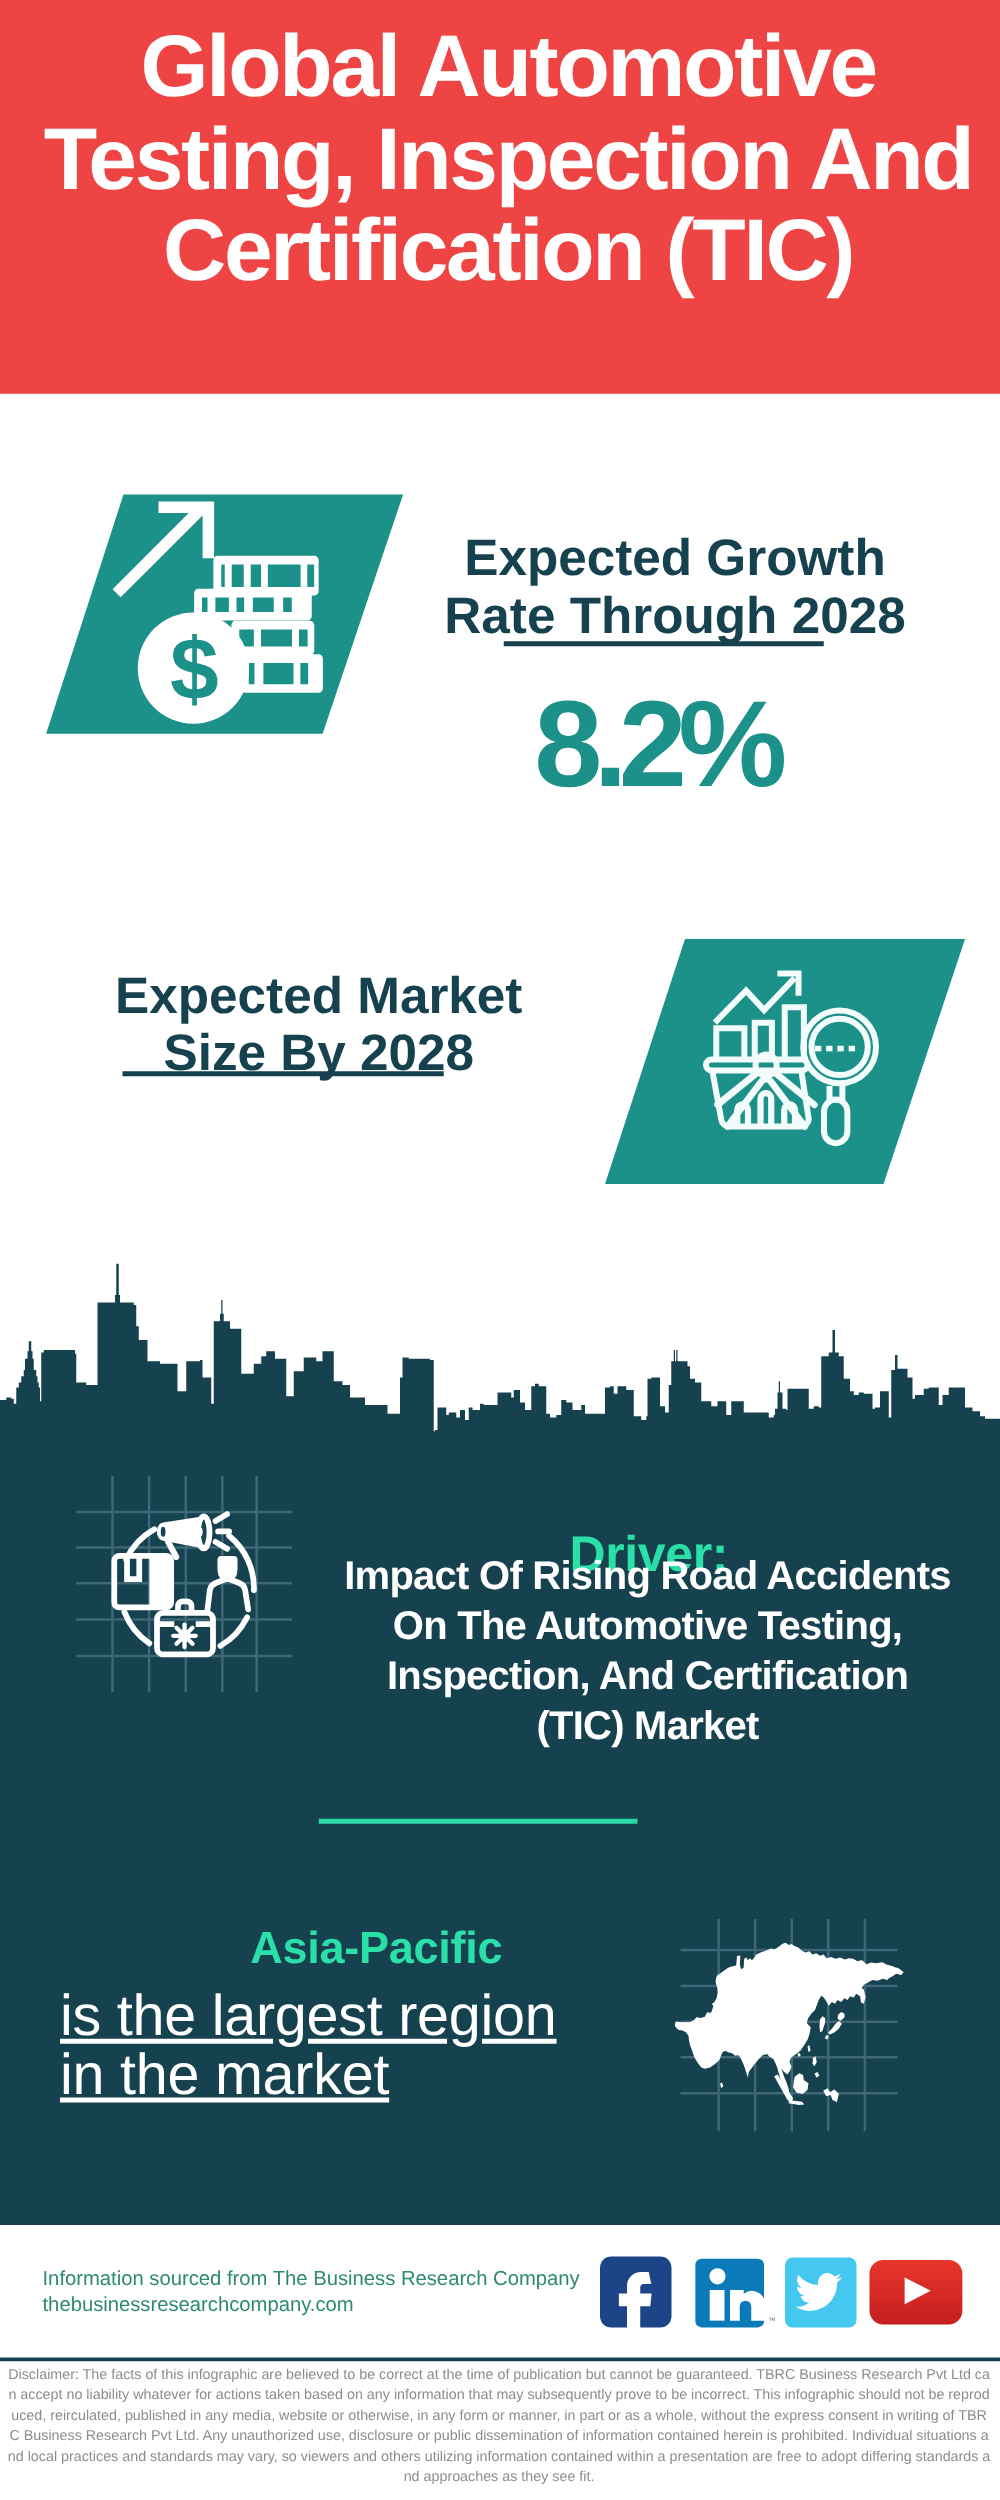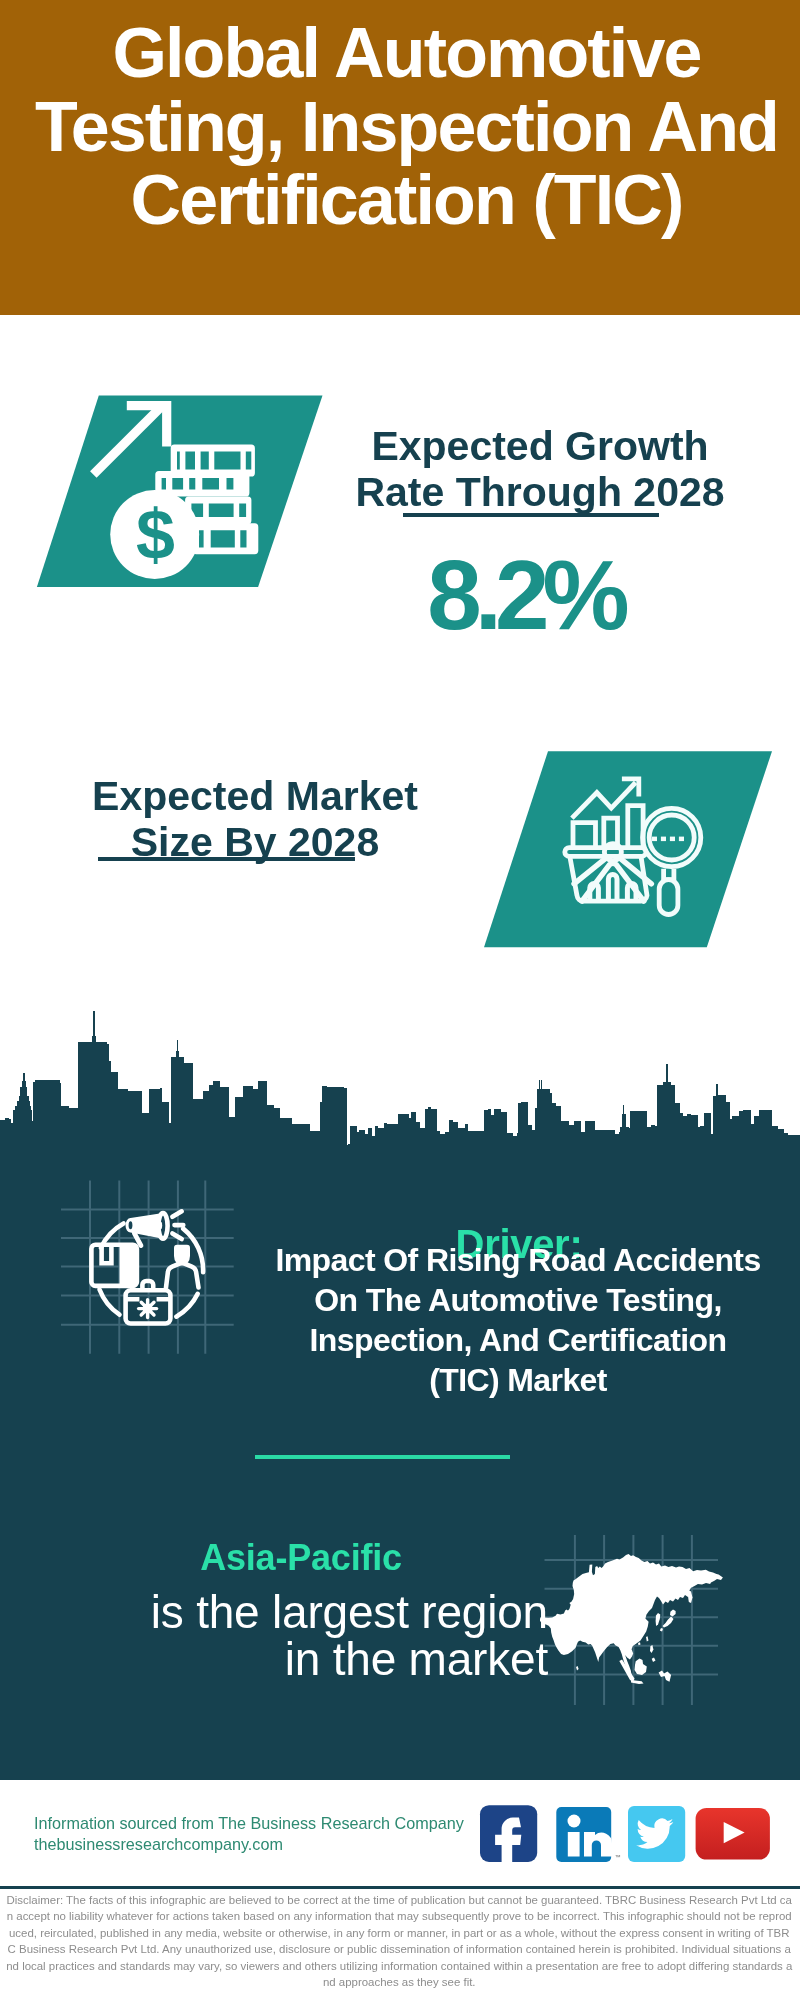--- a/index.html
+++ b/index.html
@@ -1,21 +1,21 @@
 <!DOCTYPE html>
 <html><head>
 <meta charset="utf-8">
 <style>
   html,body{margin:0;padding:0;}
   body{width:800px;height:2000px;background:#ffffff;
        font-family:"Liberation Sans",sans-serif;overflow:hidden;}
   .page{position:relative;width:800px;height:2000px;overflow:hidden;}
 
   
-  .header{position:absolute;left:0;top:0;width:800px;height:315px;background:#a16207;}
+  .header{position:absolute;left:0;top:0;width:800px;height:315px;background:#ef4444;}
   .header-title{position:absolute;left:0;top:0;width:800px;color:#ffffff;
        font-size:70px;font-weight:bold;line-height:73.5px;text-align:center;
        letter-spacing:-1.85px;padding-top:17px;padding-left:13px;box-sizing:border-box;}
   .header-title span{display:block;}
   .stat-label{position:absolute;color:#16414f;font-size:41px;font-weight:bold;
        line-height:46px;text-align:center;letter-spacing:0px;margin-top:38px;}
   .stat-rule{position:absolute;background:#16414f;height:4px;}
   .stat-value{position:absolute;color:#1b9189;font-weight:bold;text-align:center;white-space:nowrap;}
 
   
@@ -23,21 +23,21 @@
   .skyline{position:absolute;}
 
   
   .driver-head{position:absolute;color:#2ae0a8;font-size:40px;font-weight:bold;text-align:center;letter-spacing:-0.3px;}
   .driver-body{position:absolute;color:#ffffff;font-size:32px;font-weight:bold;
         line-height:40px;text-align:center;letter-spacing:-0.6px;}
   .divider{position:absolute;background:#2ad9a5;height:4px;}
 
   
   .region-head{position:absolute;color:#2ae0a8;font-size:36px;font-weight:bold;text-align:center;letter-spacing:-0.2px;}
-  .region-body{position:absolute;color:#ffffff;font-size:46px;line-height:47px;text-align:right;letter-spacing:-0.2px;}
+  .region-body{position:absolute;color:#ffffff;font-size:46px;line-height:47px;text-align:left;letter-spacing:-0.2px;text-decoration:underline;}
 
   
   .footer{position:absolute;left:0;top:1780px;width:800px;height:107px;background:#fff;}
   .src{position:absolute;color:#2e8a72;font-size:16.2px;line-height:21px;}
   .fline{position:absolute;left:0;top:1886px;width:800px;height:3px;background:#16414f;}
   .disc{position:absolute;left:6px;top:1892px;width:786.5px;color:#8d8d8d;
         font-size:11.45px;line-height:16.4px;text-align:center;word-break:break-all;}
 </style>
 </head>
 <body>

